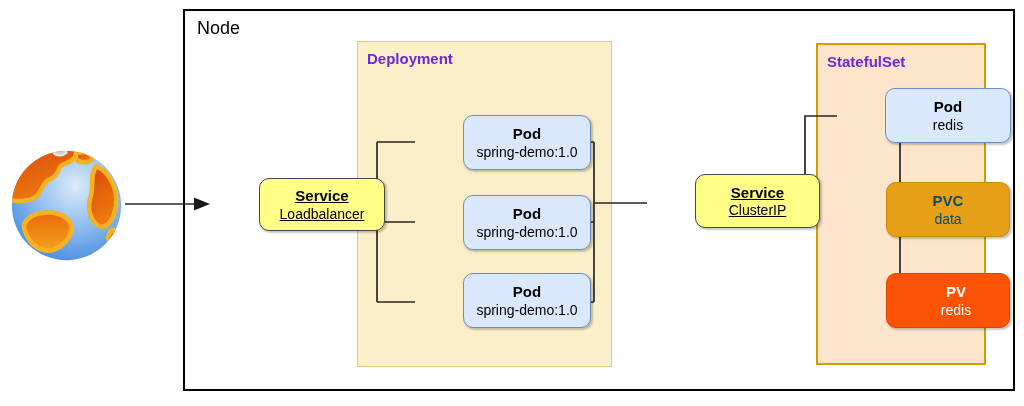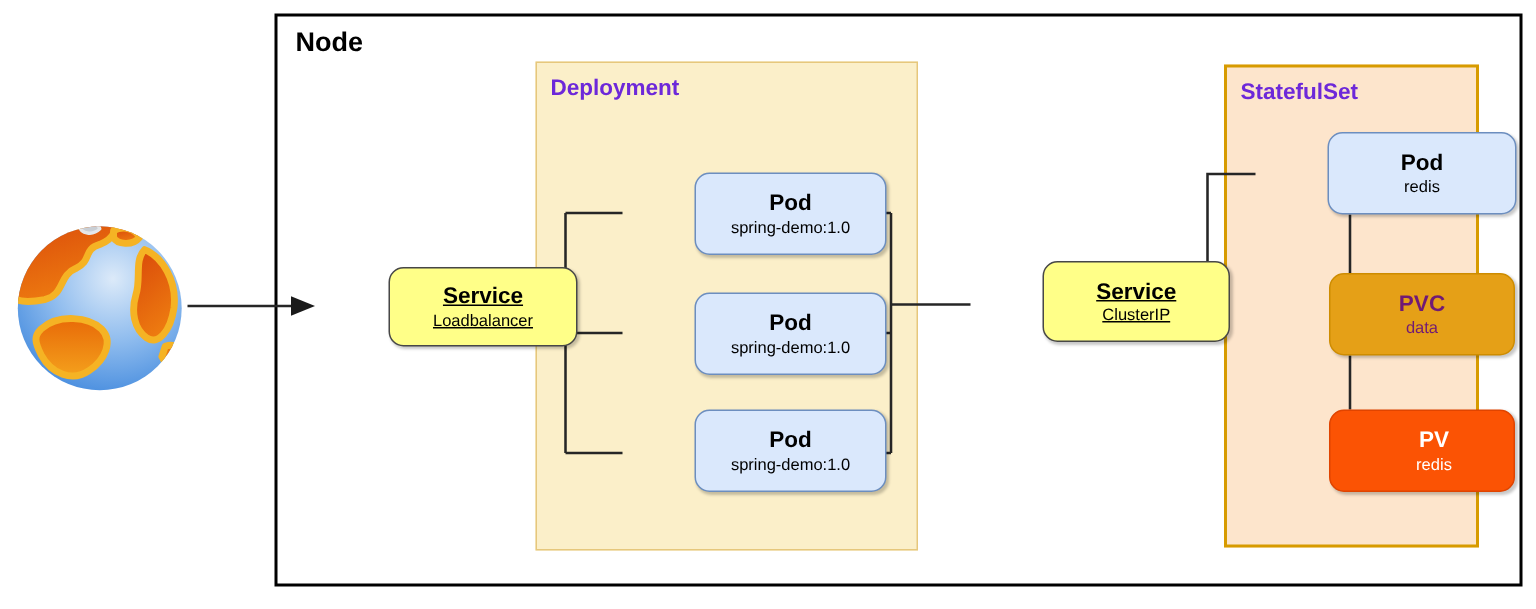--- a/index.html
+++ b/index.html
@@ -19,21 +19,21 @@
     position: absolute;
     left: 183px; top: 9px;
     width: 832px; height: 382px;
     border: 2px solid #000000;
     background: transparent;
   }
   .node-label {
     position: absolute;
     left: 12px; top: 7px;
     font-size: 18px;
-    font-weight: bold;
+    font-weight: normal;
     color: #000000;
   }
 
   .deployment-box {
     position: absolute;
     left: 357px; top: 41px;
     width: 255px; height: 326px;
     background: #FBEFC9;
     border: 1px solid #E6C77C;
   }
@@ -66,37 +66,37 @@
     display: flex;
     flex-direction: column;
     align-items: center;
     justify-content: center;
     text-align: center;
     border-radius: 10px;
     box-shadow: 1.5px 1.5px 2px rgba(0,0,0,0.22);
     margin-left: 48px;
   }
   .box .title { font-size: 15px; font-weight: bold; line-height: 1.3; }
-  .box .subtitle { font-size: 11px; line-height: 1.2; }
+  .box .subtitle { font-size: 14px; line-height: 1.2; }
 
   .service-box {
     background: #FFFF88;
     border: 1.5px solid #474747;
     color: #000000;
     text-decoration: underline;
   }
   .pod-box {
     background: #DAE8FC;
     border: 1.5px solid #6C8EBF;
     color: #000000;
   }
   .pvc-box {
     background: #E5A017;
     border: 1.5px solid #CE8C00;
-    color: #701a75;
+    color: #0c4a6e;
   }
   .pv-box {
     background: #FB5304;
     border: 1.5px solid #E04400;
     color: #ffffff;
     padding-left: 16px;
   }
 
   .svc-lb      { left: 211px; top: 178px; width: 126px; height: 53px; }
   .pod-1       { left: 415px; top: 115px; width: 128px; height: 55px; }

